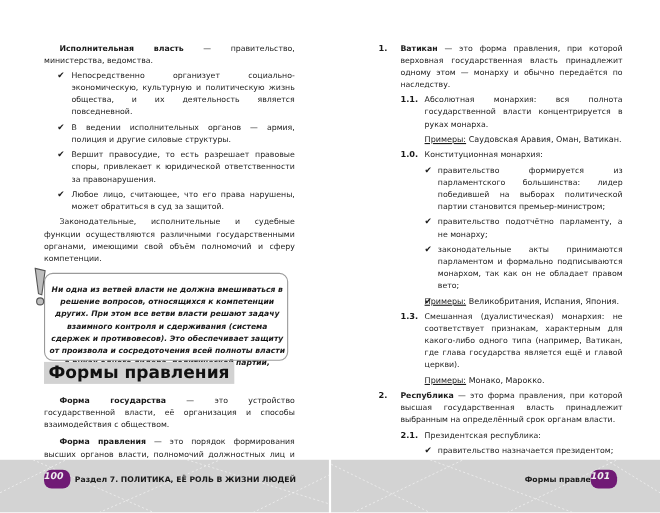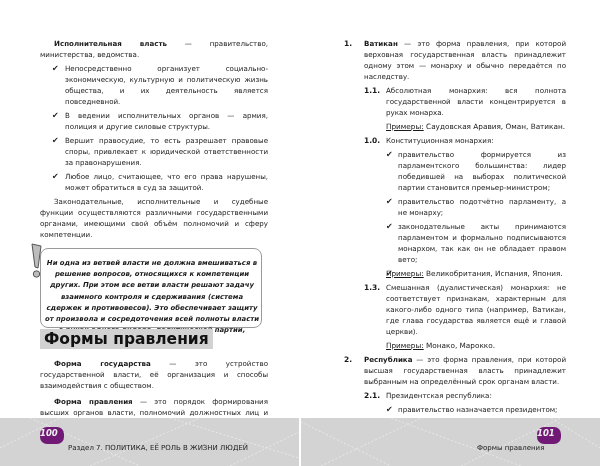--- a/index.html
+++ b/index.html
@@ -56,21 +56,21 @@
   .footer.left { left:0; width:299px; }
   .footer.right { left:301px; width:299px; }
   .footer svg.deco { position:absolute; left:0; top:0; }
   .pnum {
     position:absolute; top:9px; width:24px; height:17px; border-radius:7px;
     background:#701a75; color:#eeeeee; font-size:8.5px; font-weight:bold;
     line-height:13px; text-align:left; font-style:italic;
   }
   .footer.left .pnum { left:40px; }
   .footer.right .pnum { left:236px; }
-  .ftitle { position:absolute; top:26px; font-size:7px; font-weight:normal; color:#1a1a1a; }
+  .ftitle { position:absolute; top:14px; font-size:7px; font-weight:bold; color:#1a1a1a; }
   .footer.left .ftitle { left:68px; }
   .footer.right .ftitle { left:176px; }
 </style>
 </head>
 <body>
 
 <div class="spread">
 
   <div class="page left">
     <div class="col">

